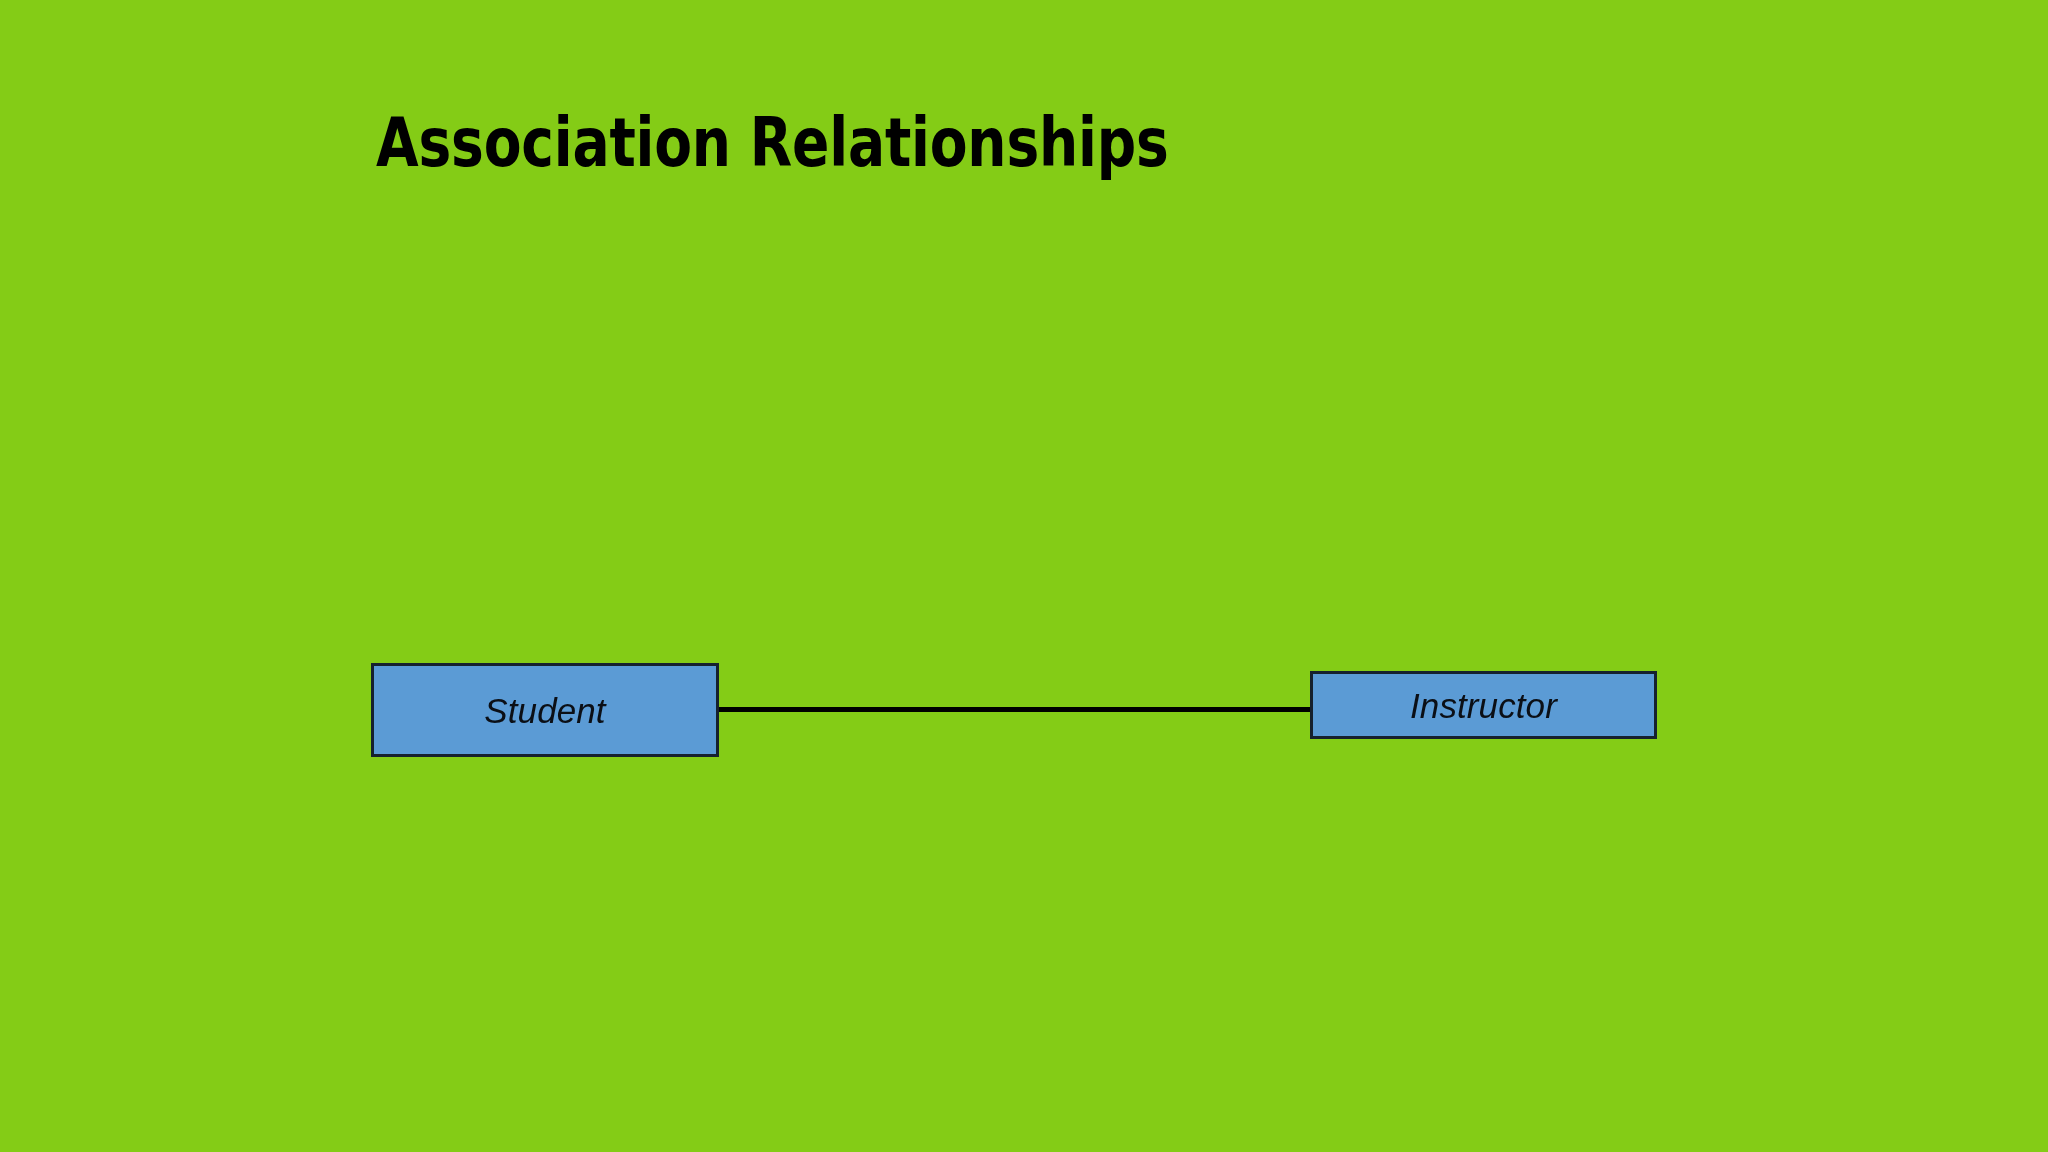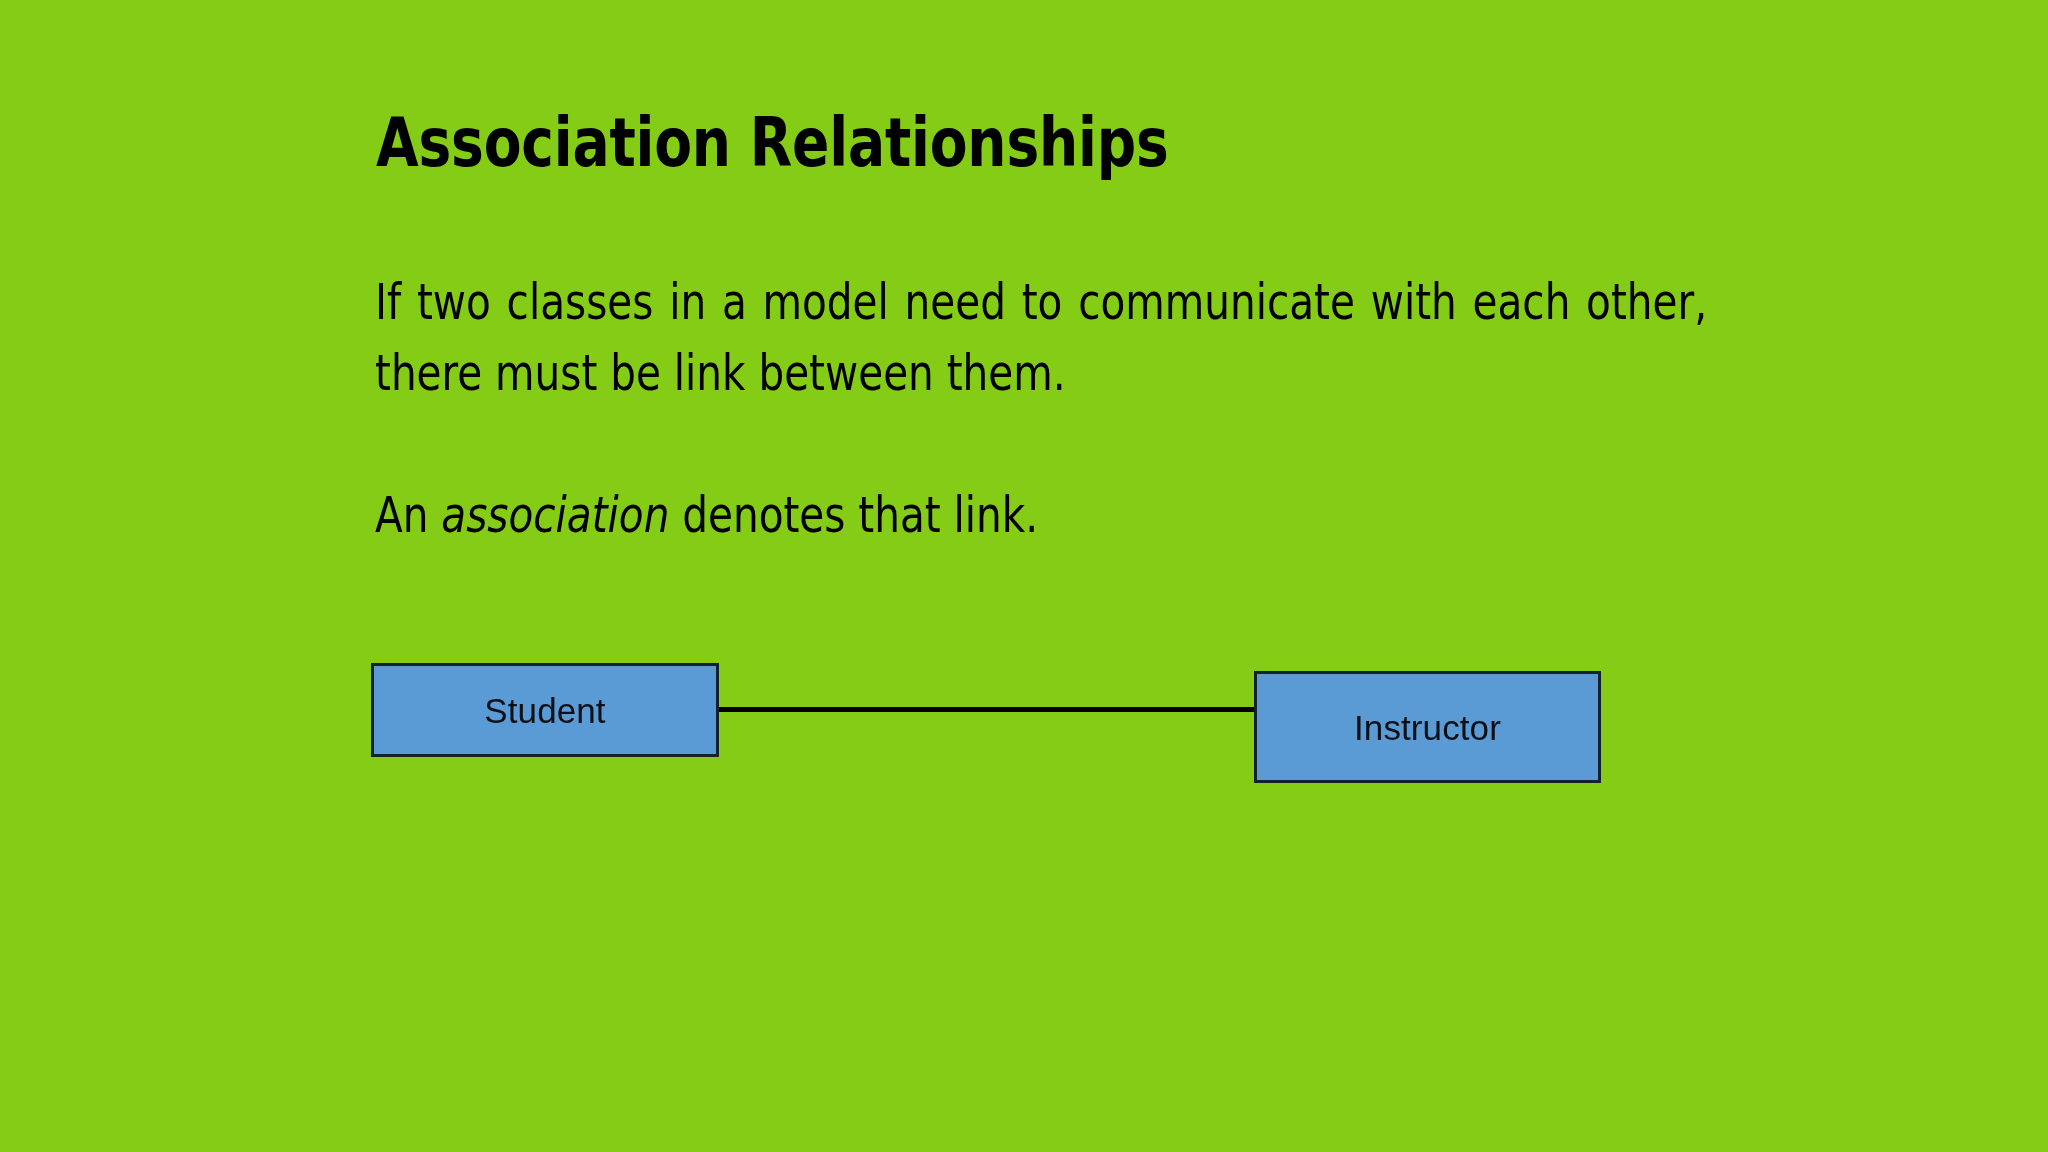--- a/index.html
+++ b/index.html
@@ -91,59 +91,53 @@
     pointer-events: auto;
   }
   .node-label {
     font-family: "Liberation Sans", sans-serif;
     font-weight: 400;
     font-size: 35px;
     line-height: 1;
     color: #0b0f16;
     letter-spacing: 0.1px;
     white-space: nowrap;
+    font-style: italic;
   }
 
   #node-student {
     left: 371px;
     top: 663px;
     width: 348px;
     height: 94px;
   }
   #node-instructor {
-    left: 1254px;
+    left: 1310px;
     top: 671px;
     width: 347px;
-    height: 112px;
+    height: 68px;
   }
 
   .association-line {
     position: absolute;
     left: 716px;
     top: 707px;
     width: 604px;
     height: 5px;
     background: #000000;
     pointer-events: auto;
   }
 </style>
 </head>
 <body>
 
 <div class="slide">
 
   <h1 class="slide-title">Association Relationships</h1>
 
-  <div class="body-block">
-    <p class="para justified-2line">If two classes in a model need to communicate with each other, there must be link between them.</p>
-
-    <div class="para-gap"></div>
-
-    <p class="para"><span>An </span><span class="em-word">association</span><span> denotes that link.</span></p>
-  </div>
 
   <div class="diagram">
 
     <div class="association-line"></div>
 
     <div class="node-box" id="node-student">
       <span class="node-label">Student</span>
     </div>
 
     <div class="node-box" id="node-instructor">

